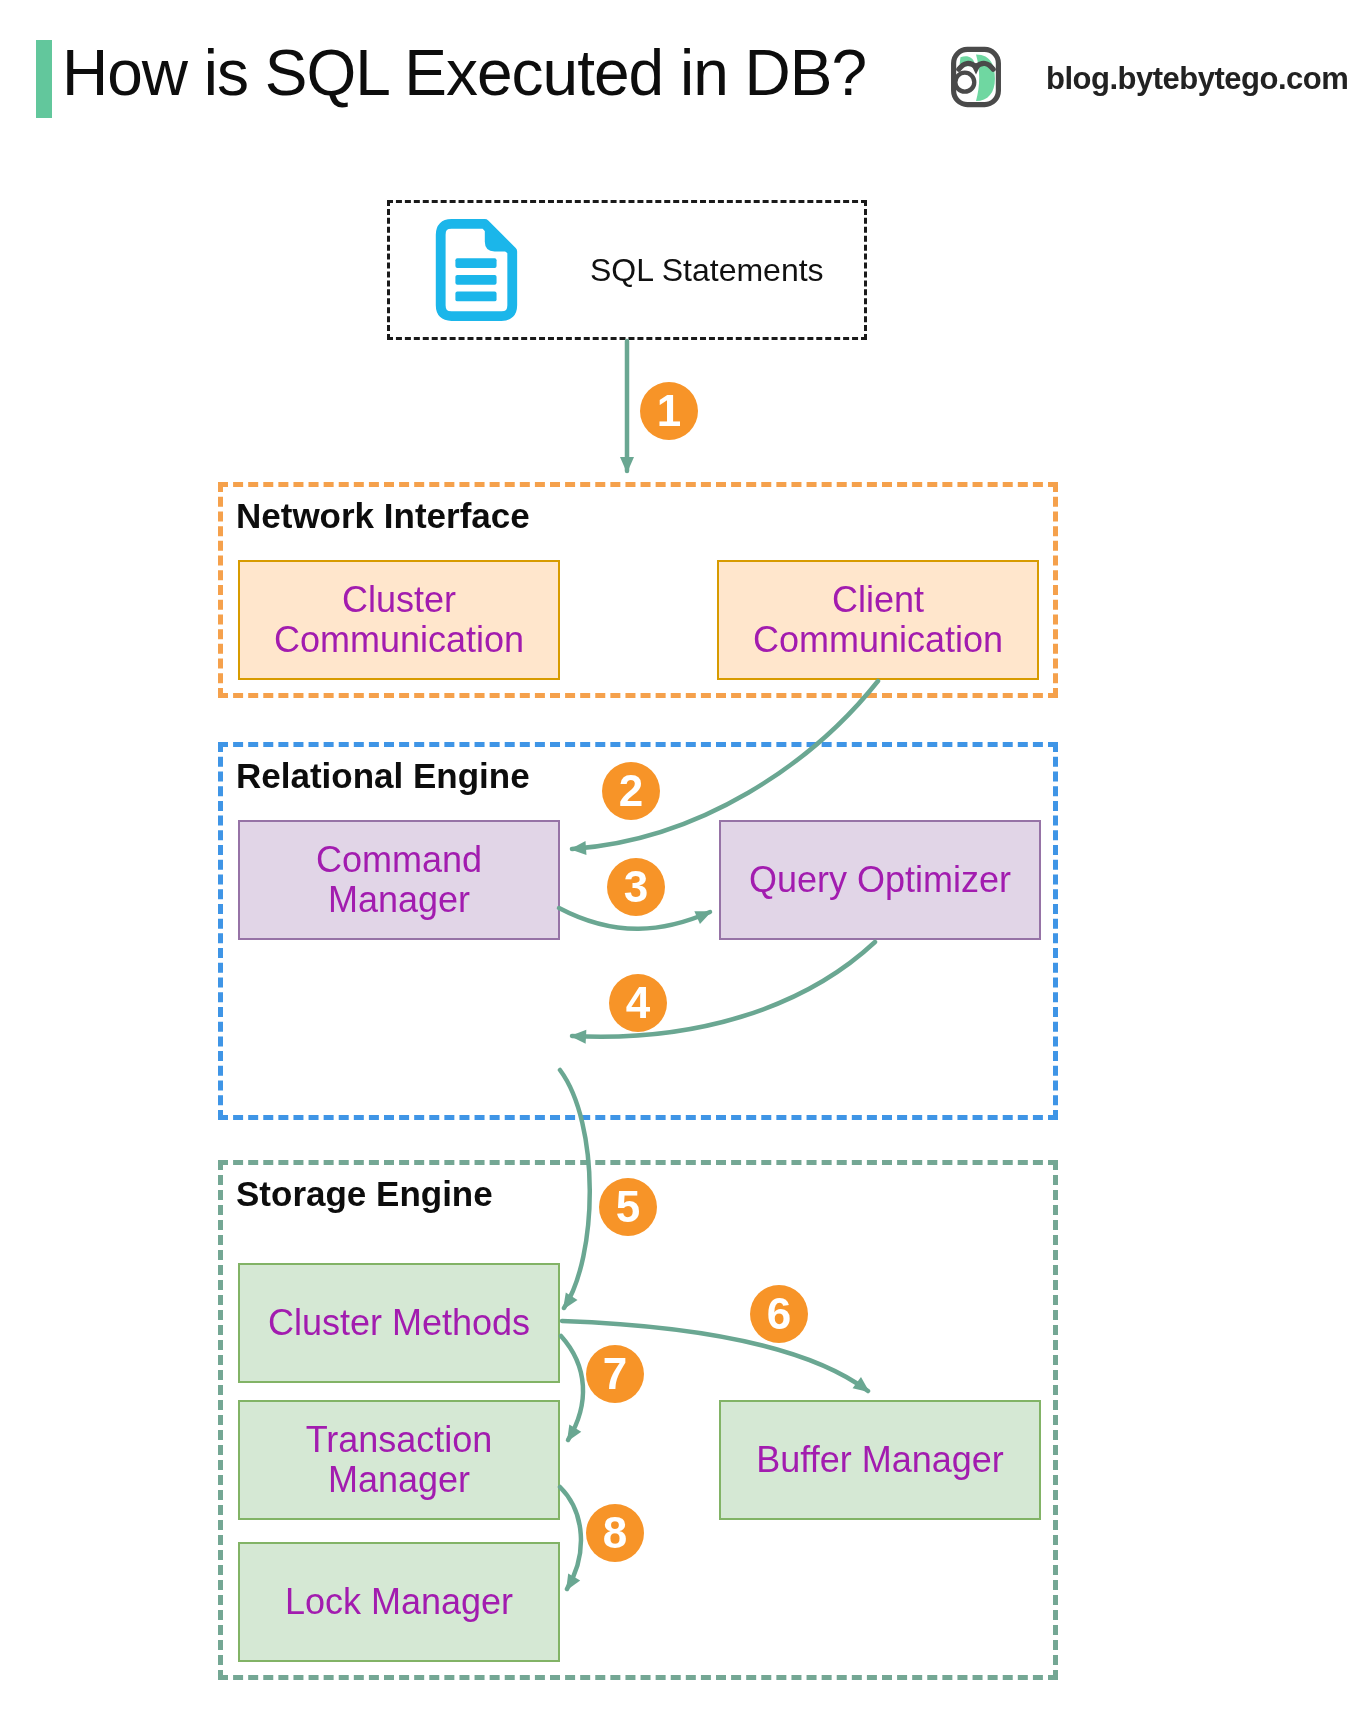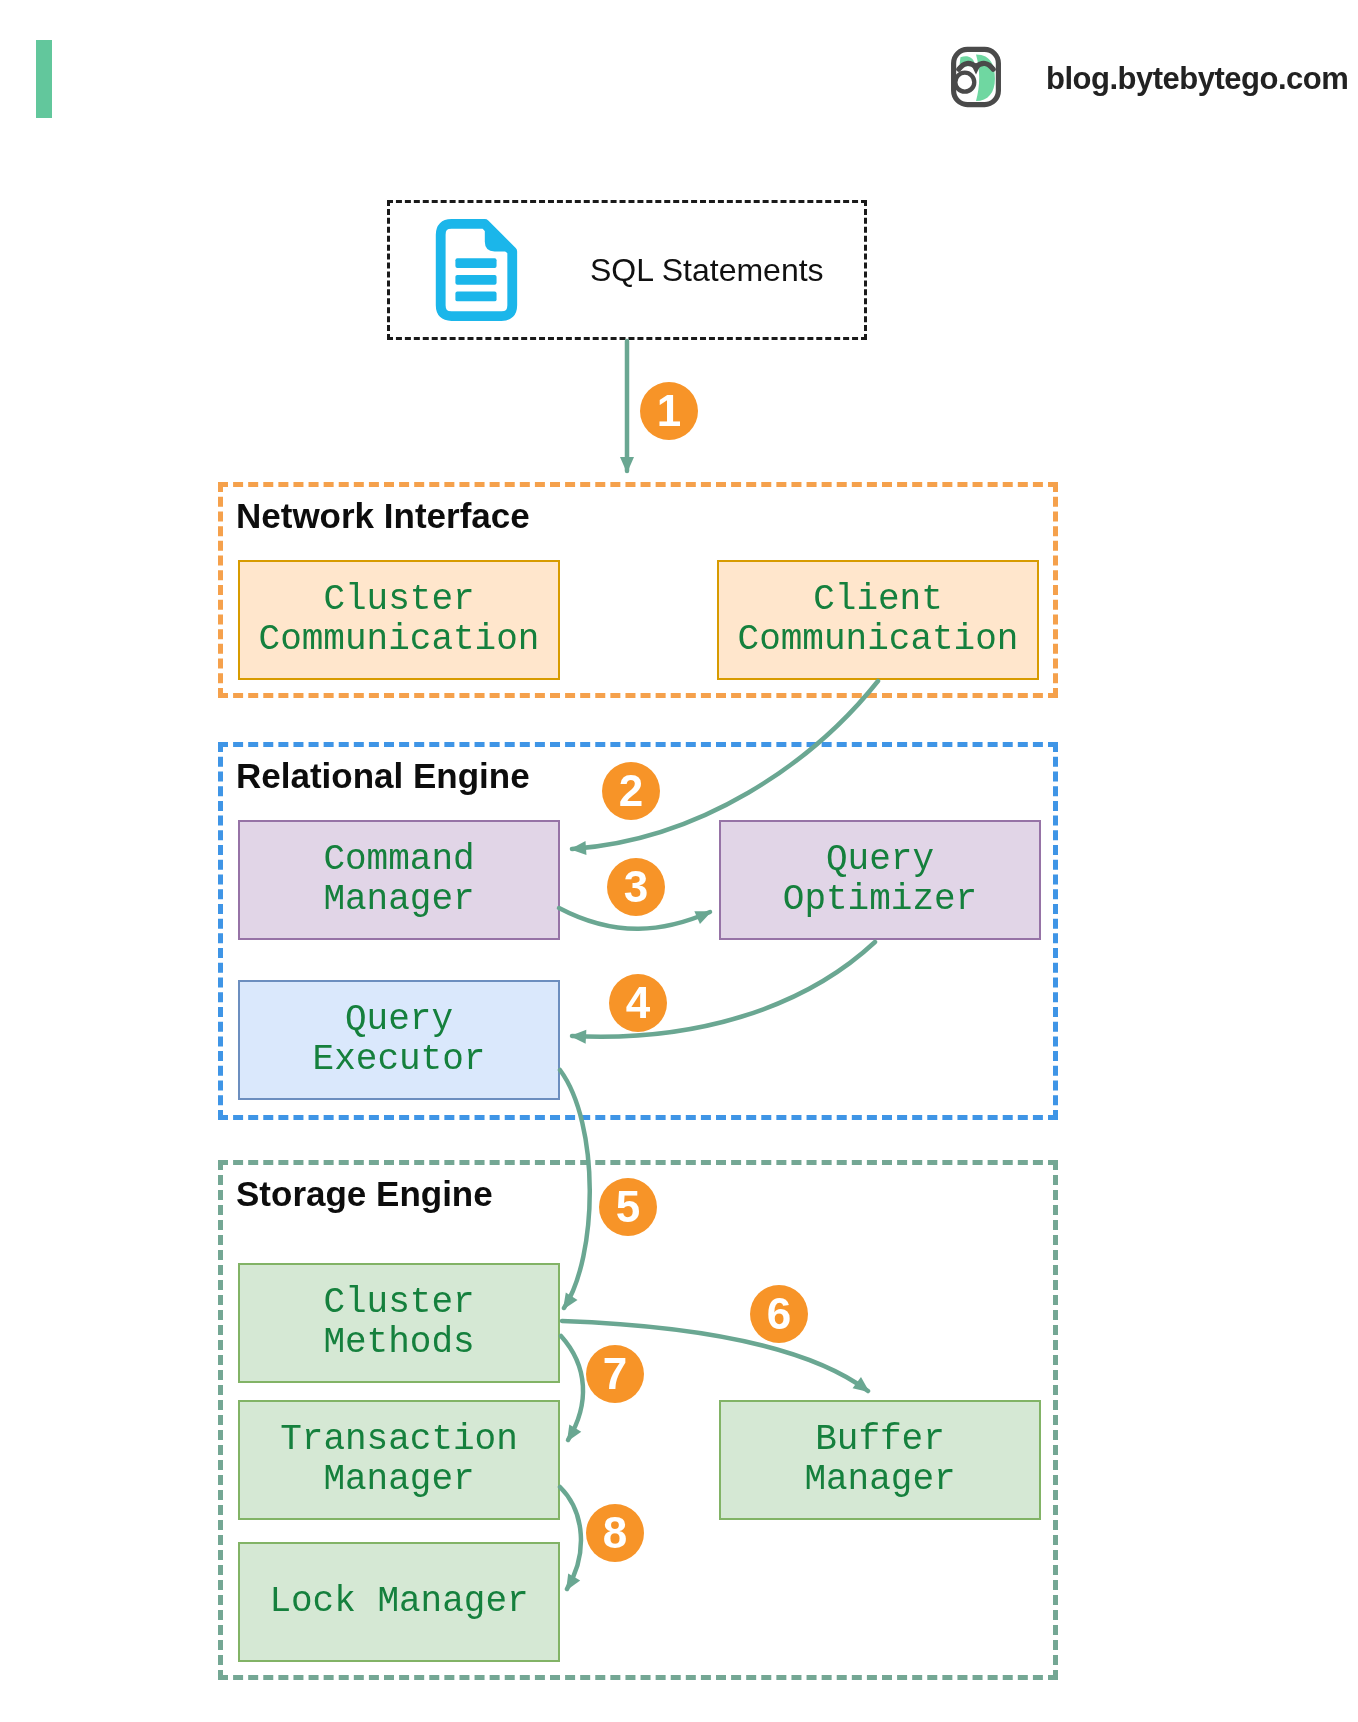--- a/index.html
+++ b/index.html
@@ -24,21 +24,21 @@
   
   .section{position:absolute;box-sizing:border-box;background:transparent;z-index:1;}
   .section.network{left:218px;top:482px;width:840px;height:216px;border:5px dashed #f5a14c;}
   .section.relational{left:218px;top:742px;width:840px;height:378px;border:5px dashed #3f95e6;}
   .section.storage{left:218px;top:1160px;width:840px;height:520px;border:5px dashed #74a794;}
   .sec-label{position:absolute;left:13px;top:9px;font-size:35px;font-weight:700;color:#0d0d0d;white-space:nowrap;}
 
   
   .node{position:absolute;width:322px;height:120px;box-sizing:border-box;border:2px solid;
     display:flex;align-items:center;justify-content:center;text-align:center;
-    font-size:36px;line-height:1.12;color:#15803d;z-index:2;padding:0 10px;font-family:Liberation Mono, monospace;}
+    font-size:36px;line-height:1.12;color:#a21caf;z-index:2;padding:0 10px;}
   .peach{background:#ffe6cc;border-color:#d79b00;}
   .purple{background:#e1d5e7;border-color:#9673a6;}
   .blue{background:#dae8fc;border-color:#6c8ebf;}
   .green{background:#d5e8d4;border-color:#82b366;}
 
   .pos-cluster{left:238px;top:560px;}
   .pos-client{left:717px;top:560px;}
   .pos-cmdparser{left:238px;top:820px;}
   .pos-qoptimizer{left:719px;top:820px;}
   .pos-qexecutor{left:238px;top:980px;}
@@ -61,20 +61,21 @@
   .step6{left:750px;top:1285px;}
   .step7{left:586px;top:1345px;}
   .step8{left:586px;top:1504px;}
 </style>
 </head>
 <body>
 
 <div class="canvas">
 
   <div class="accent-bar"></div>
+  <h1 class="page-title">How is SQL Executed in DB?</h1>
 
   <div class="brand">
     <svg viewBox="0 0 60 72">
       <rect x="4" y="4" width="52" height="64" rx="16" fill="#ffffff" stroke="#4a4a4a" stroke-width="6"></rect>
       <path d="M30 10 C48 10 52 24 52 38 C52 54 44 64 30 64 C35 46 35 28 30 10 Z" fill="#6fd7a1"></path>
       <path d="M12 13 C20 10 26 13 28 19 C24 25 15 25 11 21 Z" fill="#6fd7a1"></path>
       <circle cx="17" cy="42" r="11" fill="#ffffff" stroke="#4a4a4a" stroke-width="5"></circle>
       <path d="M10 27 Q19 15 30 24 Q41 15 50 27" fill="none" stroke="#4a4a4a" stroke-width="6" stroke-linecap="round"></path>
       <path d="M25 23 L35 23 L30 33 Z" fill="#4a4a4a"></path>
     </svg>
@@ -99,21 +100,20 @@
     <div class="sec-label">Relational Engine</div>
   </div>
   <div class="section storage">
     <div class="sec-label">Storage Engine</div>
   </div>
 
   <div class="node peach pos-cluster">Cluster Communication</div>
   <div class="node peach pos-client">Client Communication</div>
   <div class="node purple pos-cmdparser">Command Manager</div>
   <div class="node purple pos-qoptimizer">Query Optimizer</div>
-  <div class="node blue pos-qexecutor">Query Executor</div>
   <div class="node green pos-access">Cluster Methods</div>
   <div class="node green pos-txmanager">Transaction Manager</div>
   <div class="node green pos-lock">Lock Manager</div>
   <div class="node green pos-buffer">Buffer Manager</div>
 
   <svg class="arrows">
     <defs>
       <marker id="ah" markerUnits="userSpaceOnUse" markerWidth="22" markerHeight="20" refX="15" refY="8" orient="auto">
         <path d="M1,1 L17,8 L1,15 Z" fill="#6aa792"></path>
       </marker>

